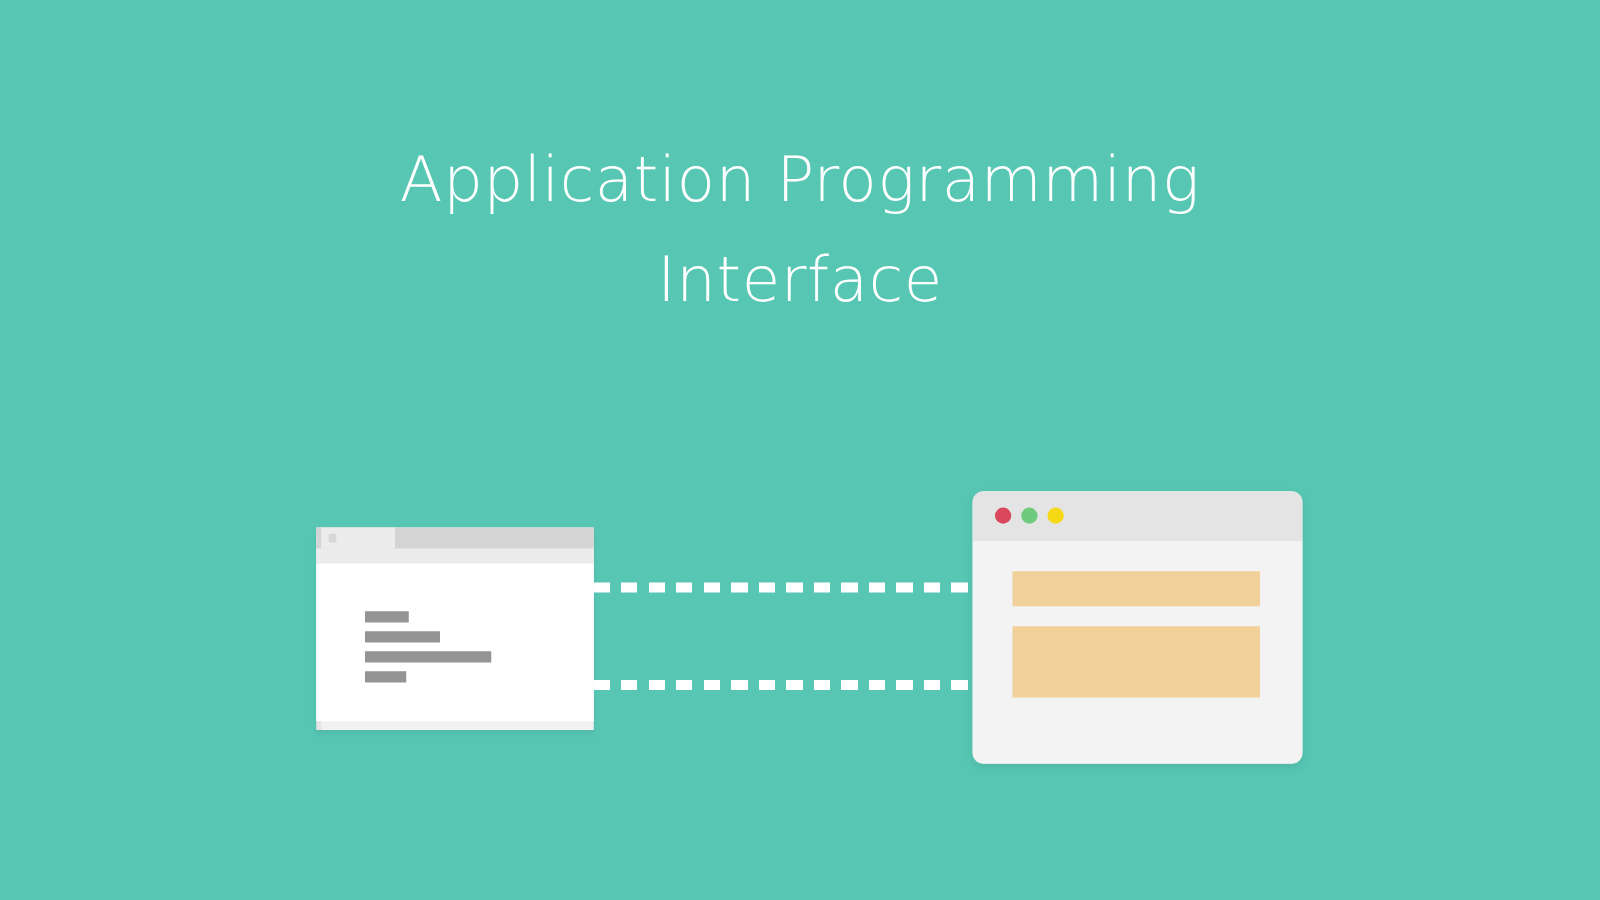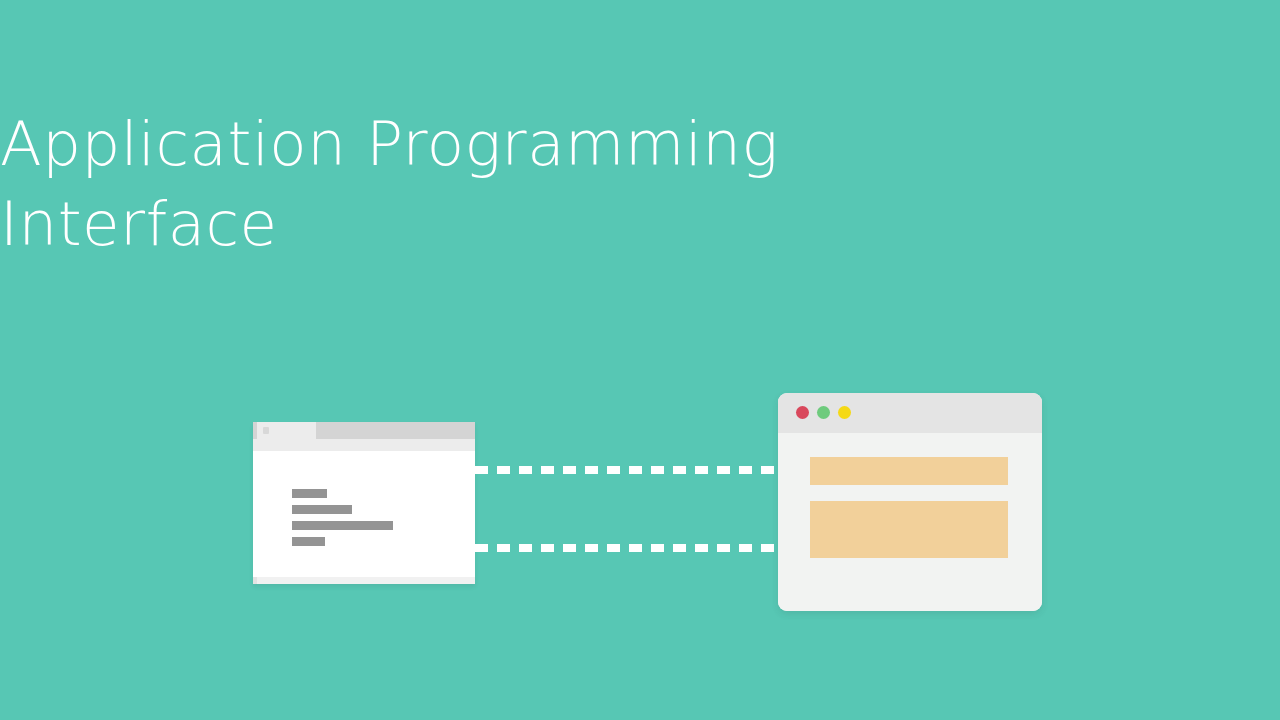--- a/index.html
+++ b/index.html
@@ -21,25 +21,25 @@
     height: 720px;
     background: #57c7b4;
   }
 
   
   #title-block {
     position: absolute;
     left: 0;
     top: 104px;
     width: 1280px;
-    text-align: left;
+    text-align: center;
     color: #ffffff;
     font-family: "DejaVu Sans", "Liberation Sans", sans-serif;
     font-weight: 300;
-    font-size: 61px;
+    font-size: 50px;
     line-height: 80px;
     letter-spacing: 0.5px;
     white-space: pre-line;
     -webkit-font-smoothing: antialiased;
   }
 
   
   #client-window {
     position: absolute;
     left: 253px;

